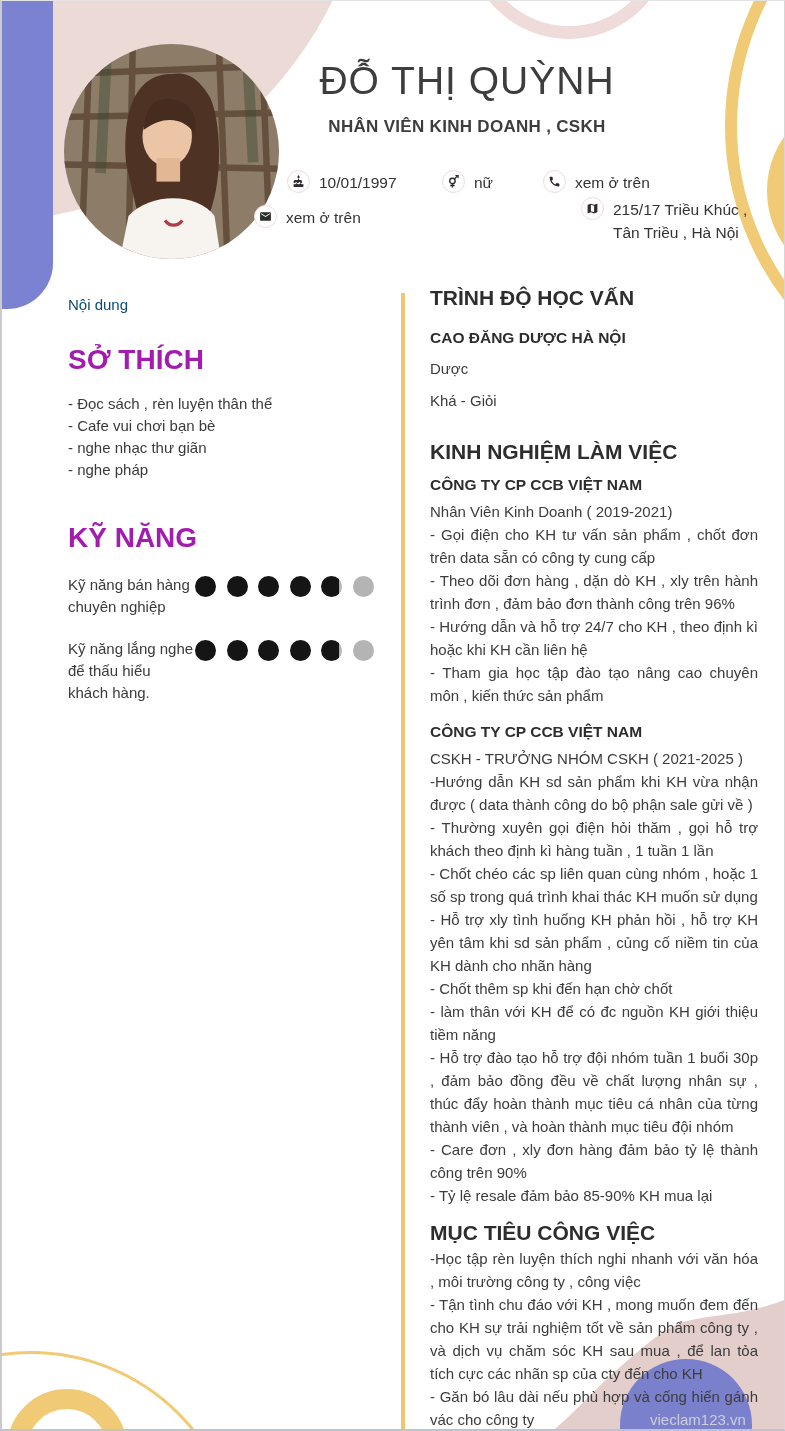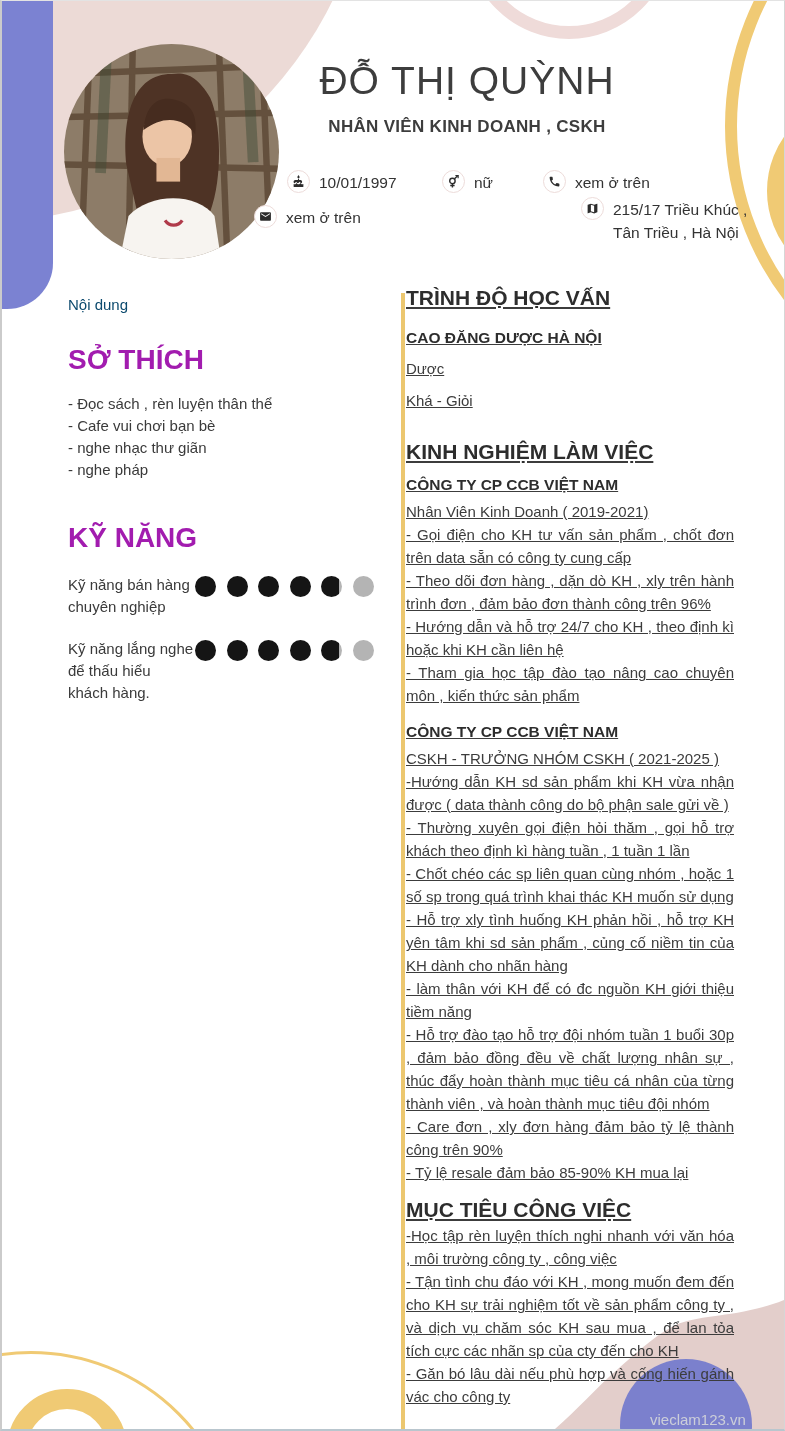--- a/index.html
+++ b/index.html
@@ -42,21 +42,21 @@
   .sidebar { position:absolute; left:66px; top:295px; width:310px; z-index:2; }
   .content-label { color:#0c4a6e; font-size:15px; }
   .side-heading { font-size:28px; font-weight:700; color:#a21caf; margin-top:31px; }
   .hobby-list { list-style:none; margin-top:17px; }
   .hobby-list li { font-size:15px; color:#3a3a3a; line-height:22px; }
   .skill-row { display:flex; margin-top:20px; }
   .skill-label { width:126px; font-size:15px; color:#3a3a3a; line-height:22px; flex:0 0 auto; }
   .dots { display:flex; gap:10.5px; margin-left:1px; margin-top:2px; }
   .dot { width:21px; height:21px; border-radius:50%; }
   
-  .col-right { position:absolute; left:404px; top:284px; width:328px; z-index:2; color:#3c3c3c;text-decoration:underline; }
+  .col-right { position:absolute; left:428px; top:284px; width:328px; z-index:2; color:#3c3c3c; }
   .section-heading { font-size:21px; font-weight:700; color:#2d2d2d; line-height:26px; }
   .sub-bold { font-size:15.5px; font-weight:700; color:#2d2d2d; line-height:22px; }
   .line15 { font-size:15px; line-height:23px; }
   .edu-school { margin-top:16px; }
   .edu-major { margin-top:8px; }
   .edu-grade { margin-top:9px; }
   .mt-sec { margin-top:27px; }
   .job { margin-top:9px; }
   .job + .job { margin-top:14px; }
   .job .role { margin-top:4px; }
@@ -221,20 +221,21 @@
           </div>
         </div>
         <div class="job">
           <div class="sub-bold">CÔNG TY CP CCB VIỆT NAM</div>
           <div class="line15 role">CSKH - TRƯỞNG NHÓM CSKH ( 2021-2025 )</div>
           <div class="bullets">
             <p>-Hướng dẫn KH sd sản phẩm khi KH vừa nhận được ( data thành công do bộ phận sale gửi về )</p>
             <p>- Thường xuyên gọi điện hỏi thăm , gọi hỗ trợ khách theo định kì hàng tuần , 1 tuần 1 lần</p>
             <p>- Chốt chéo các sp liên quan cùng nhóm , hoặc 1 số sp trong quá trình khai thác KH muốn sử dụng</p>
             <p>- Hỗ trợ xly tình huống KH phản hồi , hỗ trợ KH yên tâm khi sd sản phẩm , củng cố niềm tin của KH dành cho nhãn hàng</p>
+            <p>- Chốt thêm sp khi đến hạn chờ chốt</p>
             <p>-  làm thân với KH để có đc nguồn KH giới thiệu tiềm năng</p>
             <p>- Hỗ trợ đào tạo hỗ trợ đội nhóm tuần 1 buổi 30p , đảm bảo đồng đều về chất lượng nhân sự , thúc đẩy hoàn thành mục tiêu cá nhân của từng thành viên , và hoàn thành mục tiêu đội nhóm</p>
             <p>- Care đơn , xly đơn hàng đảm bảo tỷ lệ thành công trên 90%</p>
             <p>- Tỷ lệ resale đảm bảo 85-90% KH mua lại</p>
           </div>
         </div>
       </div>
 
     <div class="section-heading obj-head">MỤC TIÊU CÔNG VIỆC</div>
     <div class="bullets obj-bullets" id="objective-bullets">

